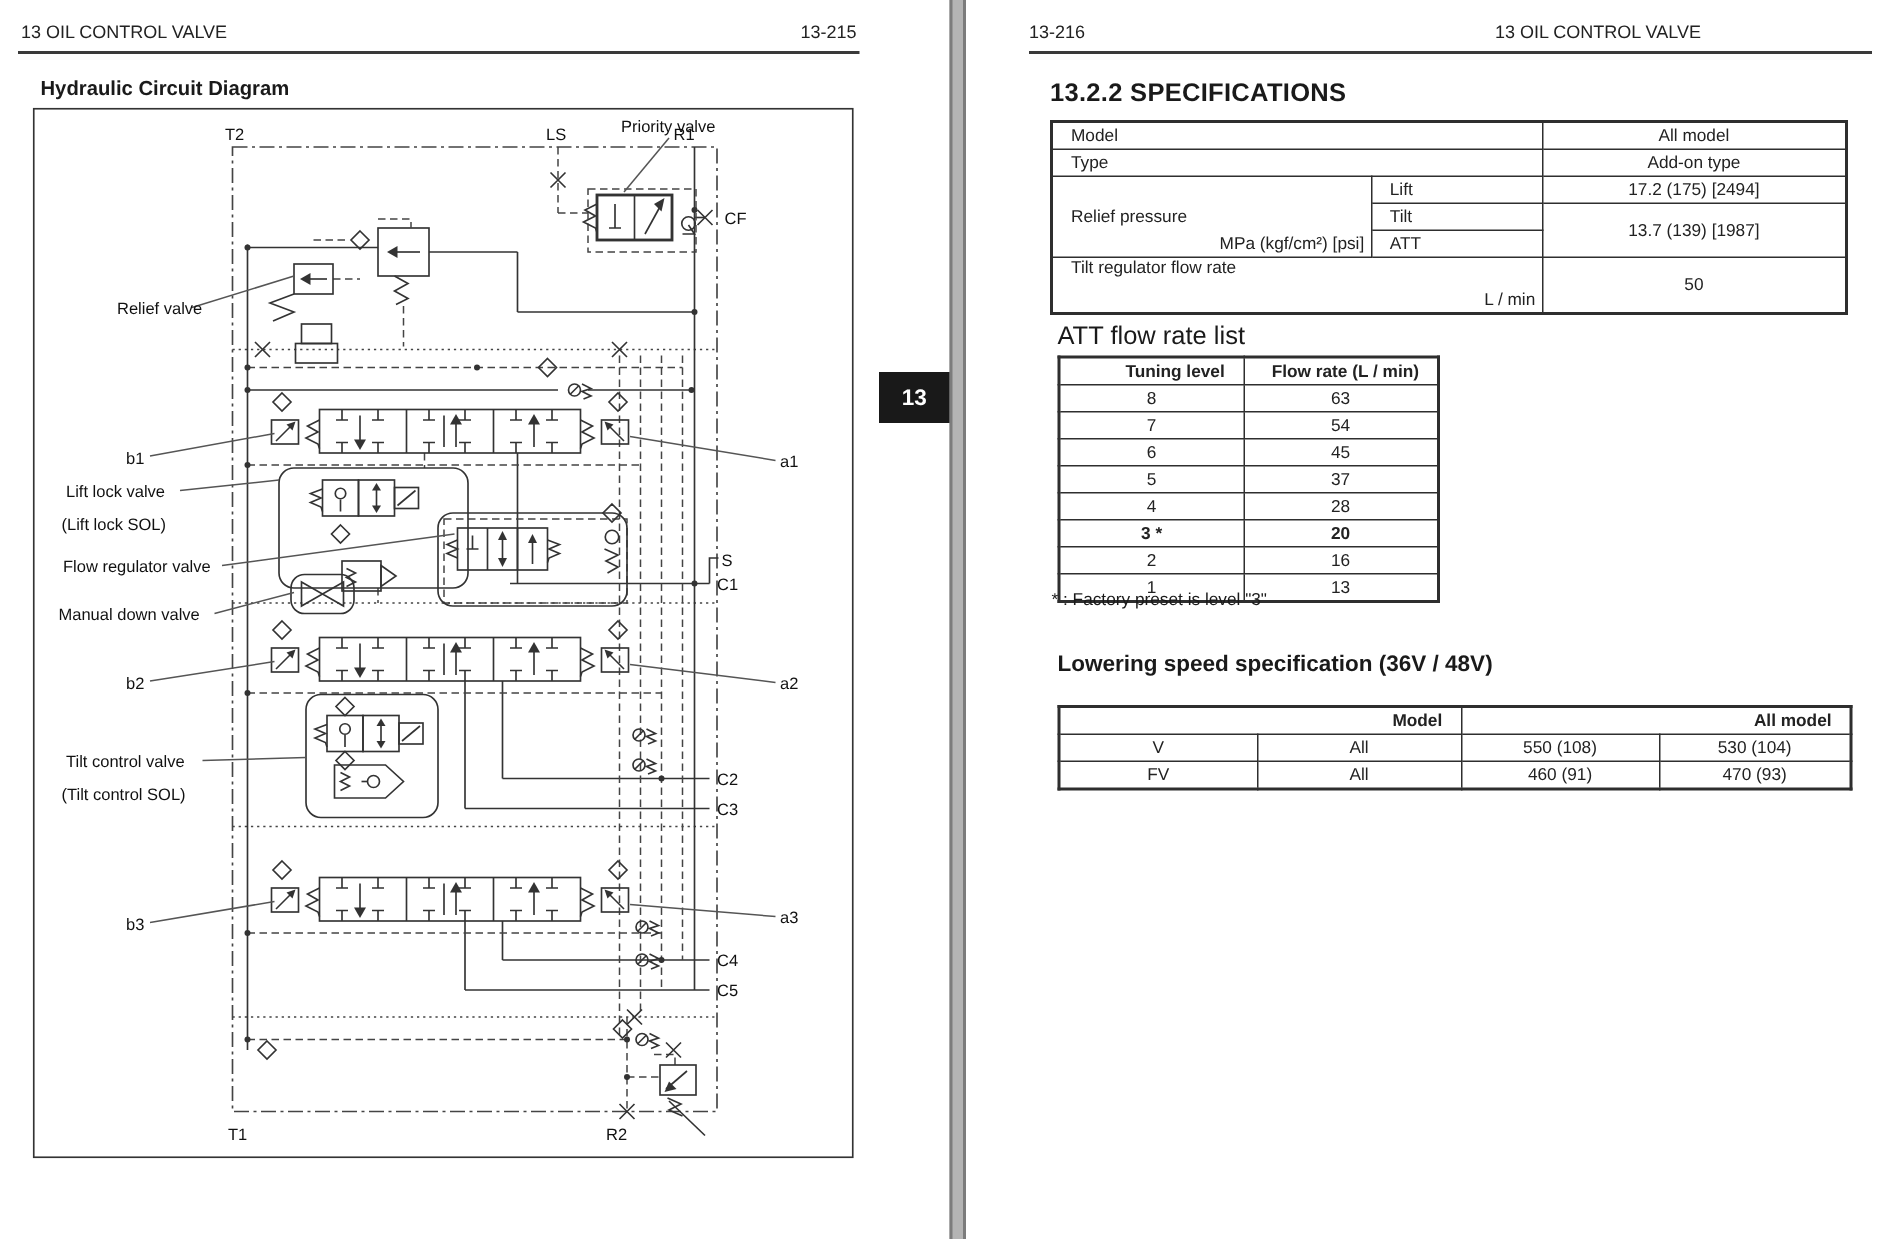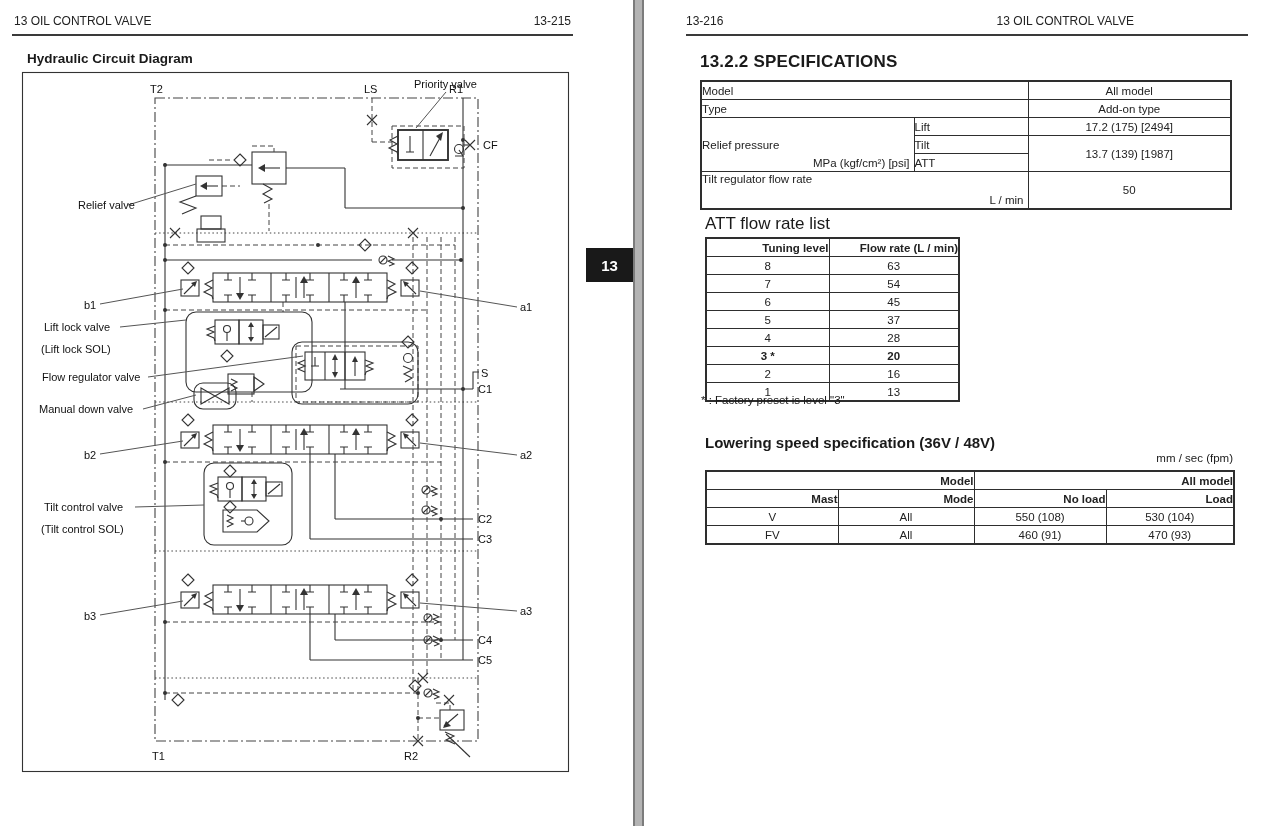--- a/index.html
+++ b/index.html
@@ -18,21 +18,21 @@
   #lp-head-left{left:14px;}
   #lp-head-right{right:62px;}
   #lp-rule{left:12px;width:561px;}
   #lp-title{position:absolute;left:27px;top:51px;font-size:13.5px;font-weight:bold;}
   
   #rp-head-left{left:42px;}
   #rp-head-right{right:21px;}
   #rp-rule{left:42px;width:562px;}
   #rp-section-title{position:absolute;left:56px;top:52px;font-size:17px;font-weight:bold;letter-spacing:.2px;}
   table{border-collapse:collapse;font-size:11.5px;color:#222;}
-  td,th{border:1px solid #2e2e2e;padding:1px 0;height:15px;vertical-align:middle;font-weight:normal;}
+  td,th{border:1px solid #2e2e2e;padding:1px 12px;height:15px;vertical-align:middle;font-weight:normal;}
   th{font-weight:bold;text-align:right;}
   .ctr{text-align:center;}
   #spec-table{position:absolute;left:56px;top:80px;width:530px;border:2px solid #2e2e2e;table-layout:fixed;}
   #spec-table .rel-cell{position:relative;height:50px;}
   #spec-table .unit{position:absolute;right:4px;bottom:2px;}
   #spec-table .flow-cell{position:relative;height:34px;vertical-align:top;}
   #att-title{position:absolute;left:61px;top:214px;font-size:17px;font-weight:normal;}
   #att-table{position:absolute;left:61px;top:237px;width:253px;border:2px solid #2e2e2e;table-layout:fixed;}
   #att-table tr.preset td{font-weight:bold;}
   #att-footnote{position:absolute;left:57px;top:394px;font-size:11.5px;}
@@ -410,40 +410,33 @@
         </tr>
     <tr>
           <td class="ctr">1</td>
           <td class="ctr">13</td>
         </tr>
   </tbody>
     </table>
   <div id="att-footnote">* : Factory preset is level "3"</div>
 
   <div id="low-title">Lowering speed specification (36V / 48V)</div>
-  <div id="low-unit">mm / sec (fpm)</div>
   <table id="low-table">
     <colgroup>
         <col style="width:132px">
         <col style="width:136px">
         <col style="width:132px">
         <col style="width:128px">
       </colgroup>
     <tbody>
         <tr>
       <th colspan="2">Model</th>
       <th colspan="2">All model</th>
     </tr>
     <tr>
-      <th>Mast</th>
-      <th>Mode</th>
-      <th>No load</th>
-      <th>Load</th>
-    </tr>
-    <tr>
       <td class="ctr">V</td>
       <td class="ctr">All</td>
       <td class="ctr">550 (108)</td>
       <td class="ctr">530 (104)</td>
     </tr>
     <tr>
       <td class="ctr">FV</td>
       <td class="ctr">All</td>
       <td class="ctr">460 (91)</td>
       <td class="ctr">470 (93)</td>

